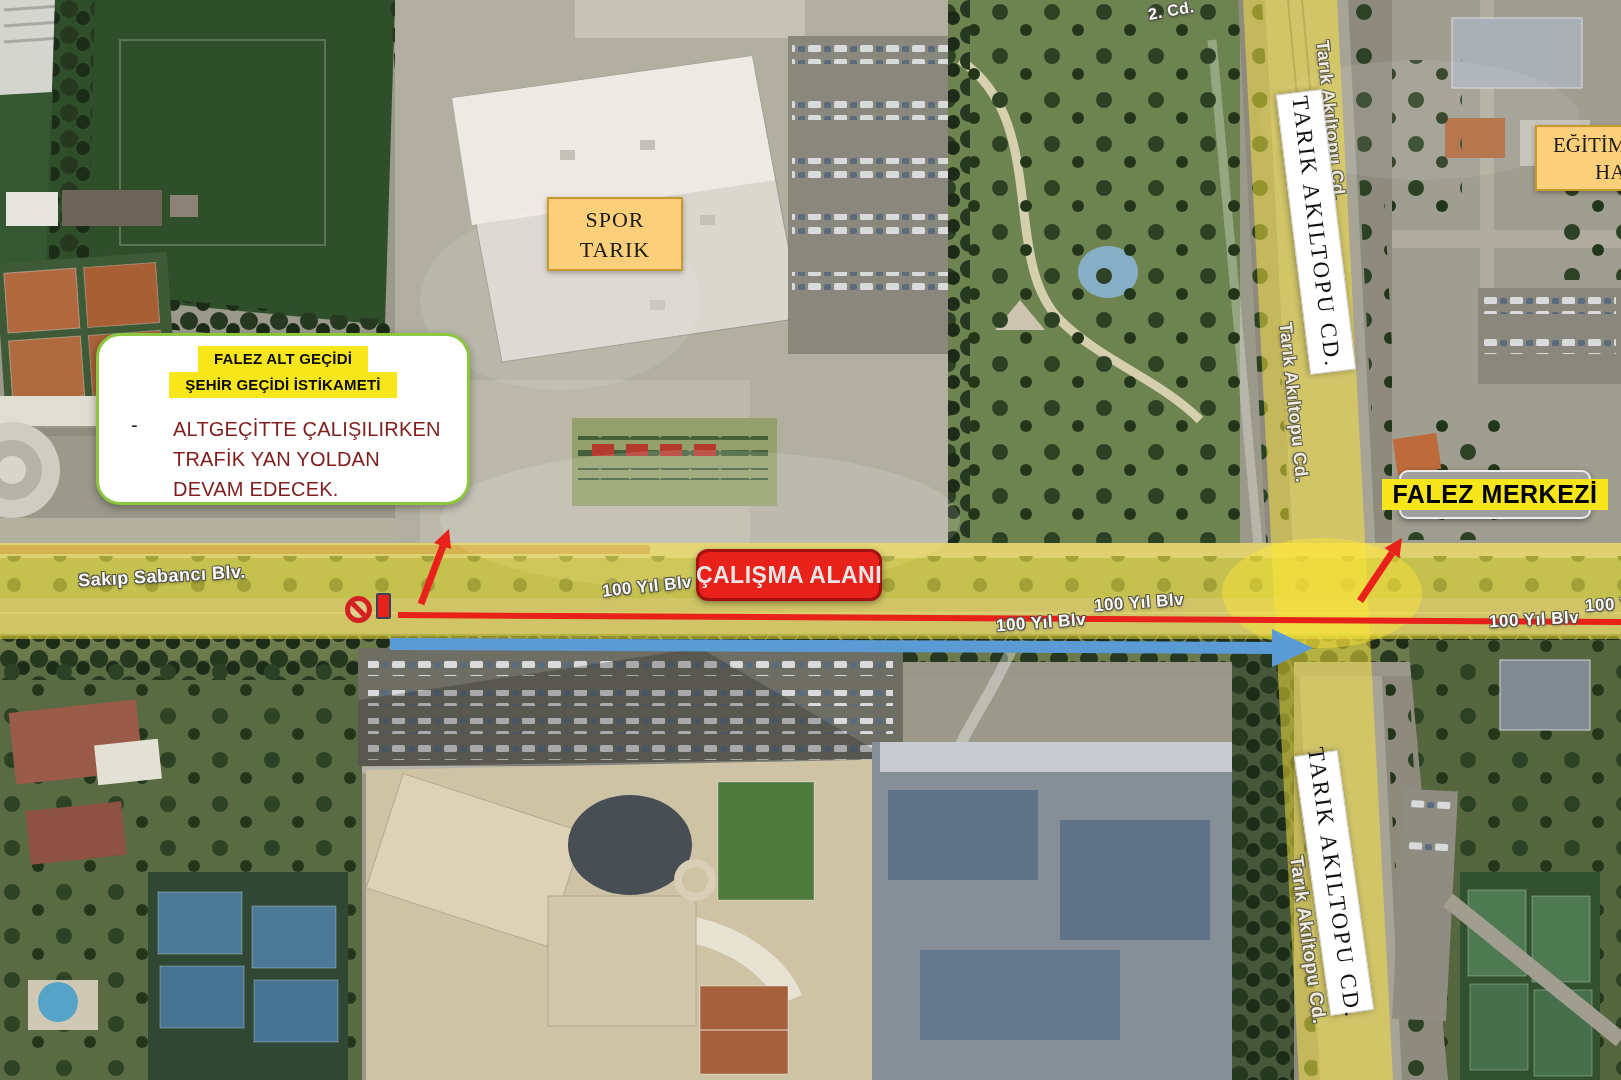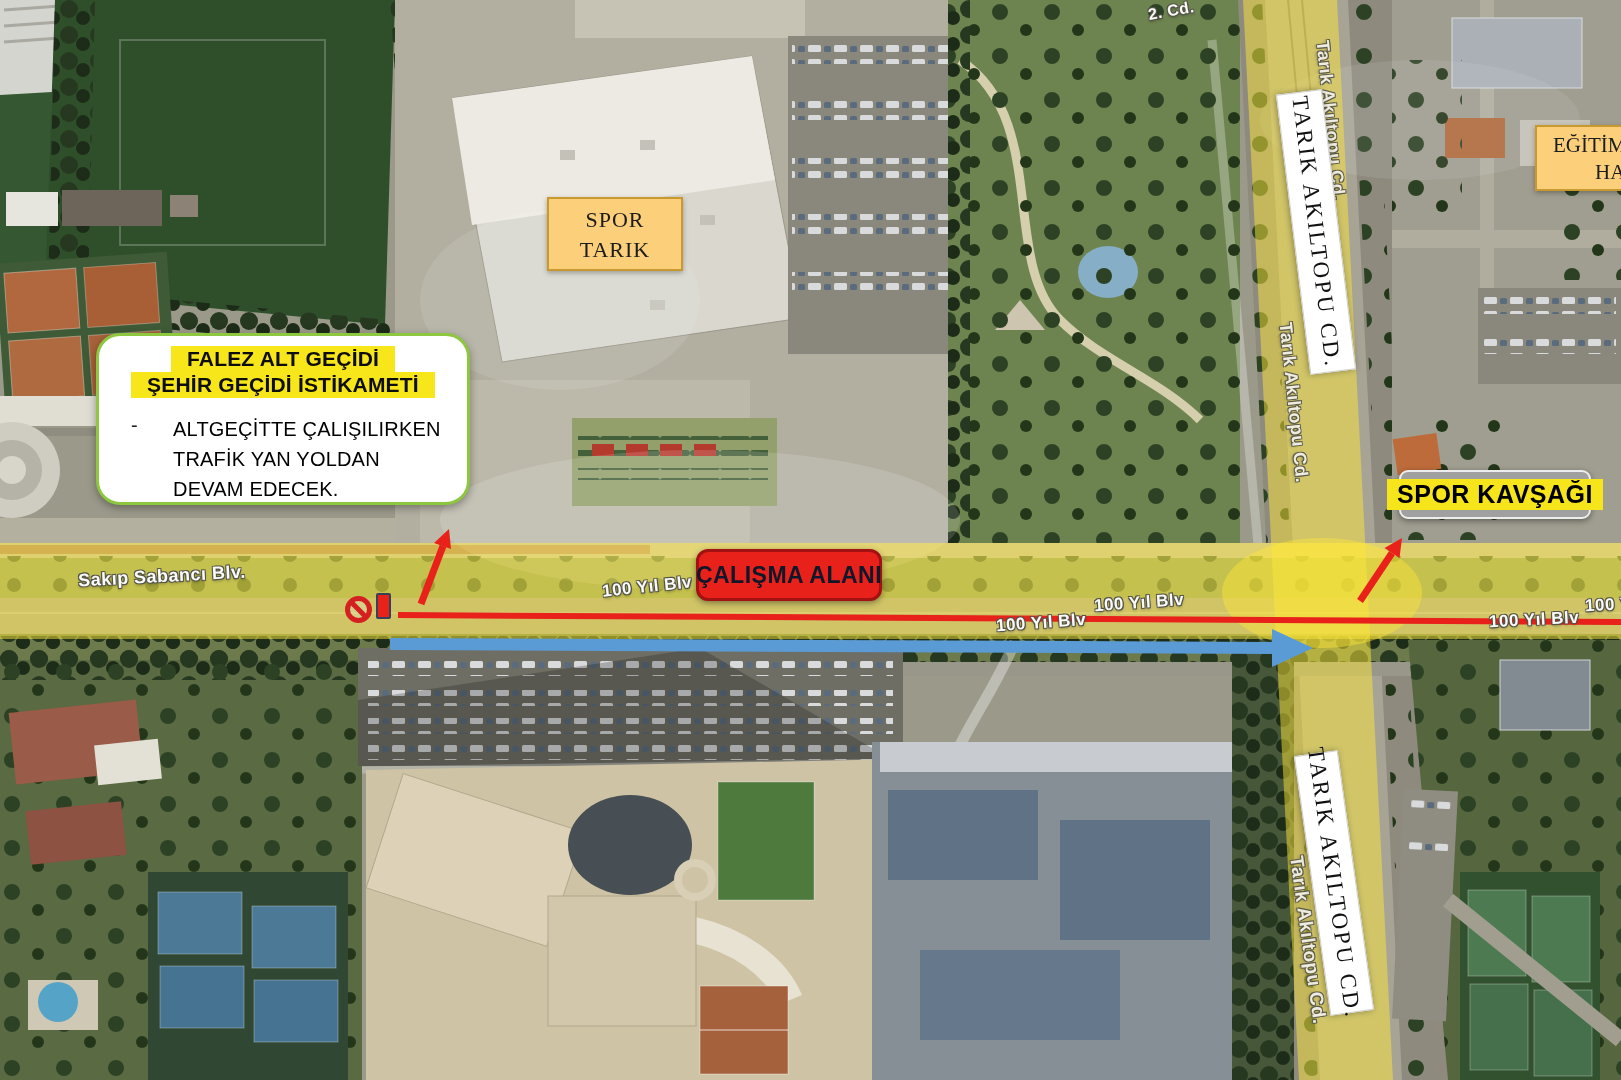--- a/index.html
+++ b/index.html
@@ -27,25 +27,25 @@
   #lbl-tarik-c { left:1296px;top:845px; font-size:19px; transform:rotate(82deg); transform-origin:left center; }
 
   
   .callout {
     position:absolute; left:96px; top:333px; width:374px; height:172px; z-index:6;
     background:#ffffff; border:3px solid #8dc63f; border-radius:24px;
     box-shadow:0 3px 8px rgba(0,0,0,.35); padding-top:10px; text-align:center;
   }
   .callout .hl {
     display:inline-block; background:#f7e61a; color:#0d0d0d; font-weight:bold;
-    font-size:21px; line-height:26px; padding:0 16px; letter-spacing:.2px;
+    font-size:15px; line-height:26px; padding:0 16px; letter-spacing:.2px;
   }
   .callout .bullet { display:flex; text-align:left; margin-top:16px; padding-left:32px; }
   .callout .dash { width:42px; font-size:20px; color:#222; }
-  .callout .btxt { width:272px; font-size:20px; line-height:30px; color:#000000; letter-spacing:.2px; }
+  .callout .btxt { width:272px; font-size:20px; line-height:30px; color:#7f1d1d; letter-spacing:.2px; }
 
   .orange-box {
     position:absolute; z-index:5; background:#fcd07a; border:2px solid #c9992f;
     font-family:"Liberation Serif",serif; color:#1c1c1c; box-shadow:0 2px 5px rgba(0,0,0,.3);
   }
   #spor-box { left:547px; top:177px; width:136px; height:74px; text-align:center; font-size:22px; line-height:30px; padding-top:6px; letter-spacing:1px;margin-top:20px; }
   #egitim-box { left:1535px; top:125px; width:180px; height:66px; font-size:21px; line-height:27px; padding-top:5px; }
   #egitim-box .l1 { display:block; padding-left:16px; }
   #egitim-box .l2 { display:block; padding-left:58px; }
 
@@ -66,21 +66,21 @@
   }
   #kavsagi-box .yellow {
     background:#f7e51c; color:#000; font-weight:bold; font-size:25px;
     padding:1px 10px; letter-spacing:.5px; white-space:nowrap;
   }
 
   #calisma-box {
     position:absolute; left:696px; top:549px; width:186px; height:52px; z-index:5;
     background:#e8211a; border:3px solid #a31212; border-radius:12px;
     display:flex; align-items:center; justify-content:center;
-    color:#0f172a; font-weight:bold; font-size:23px; letter-spacing:.5px;
+    color:#e5e5e5; font-weight:bold; font-size:23px; letter-spacing:.5px;
     box-shadow:0 2px 6px rgba(0,0,0,.4); white-space:nowrap;
   }
 
   
   #no-entry {
     position:absolute; left:345px; top:596px; width:27px; height:27px; z-index:5;
     border:5px solid #d42020; border-radius:50%; background:rgba(235,235,235,.25);
   }
   #no-entry .bar {
     position:absolute; left:50%; top:50%; width:120%; height:5px; background:#d42020;
@@ -353,21 +353,21 @@
 
   <div class="orange-box" id="egitim-box">
     <span class="l1">EĞİTİM</span>
     <span class="l2">HA</span>
   </div>
 
   <div class="tarik-box" id="tarik-top">TARIK AKILTOPU CD.</div>
   <div class="tarik-box" id="tarik-bottom">TARIK AKILTOPU CD.</div>
 
   <div id="kavsagi-box">
-    <span class="yellow">SPOR KAVŞAĞI</span>
+    <span class="yellow">FALEZ MERKEZİ</span>
   </div>
 
   <div id="calisma-box">ÇALIŞMA ALANI</div>
 
   <div id="no-entry">
     <div class="bar"></div>
   </div>
   <div id="red-block"></div>
 
 </div>

